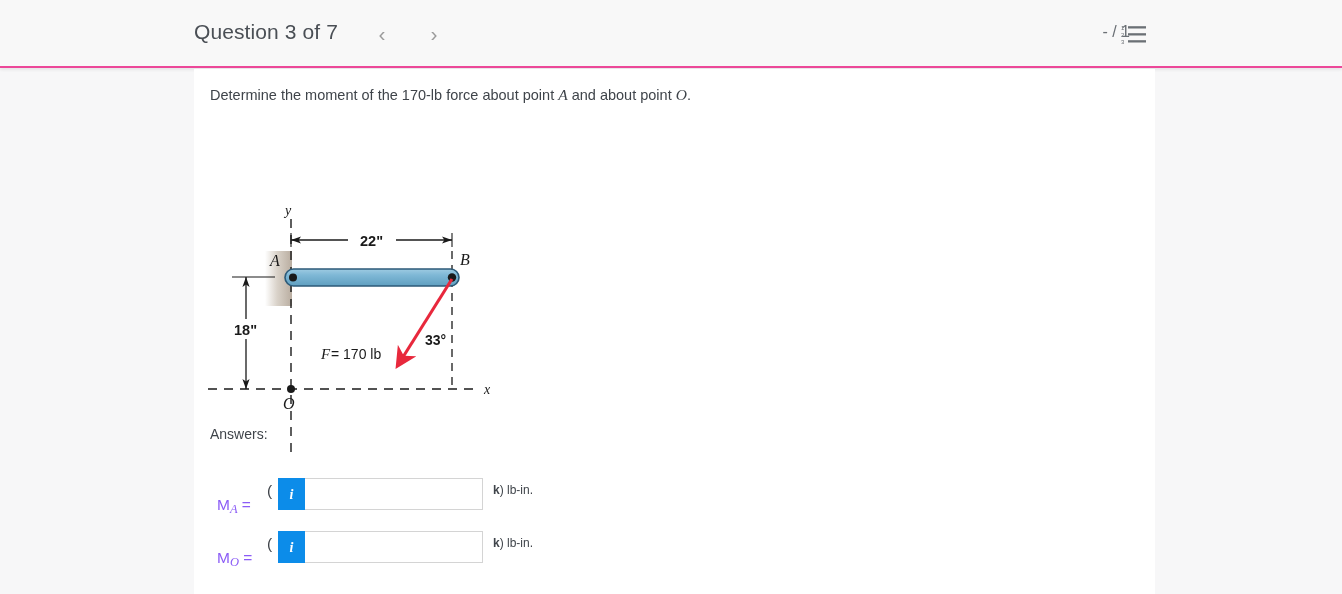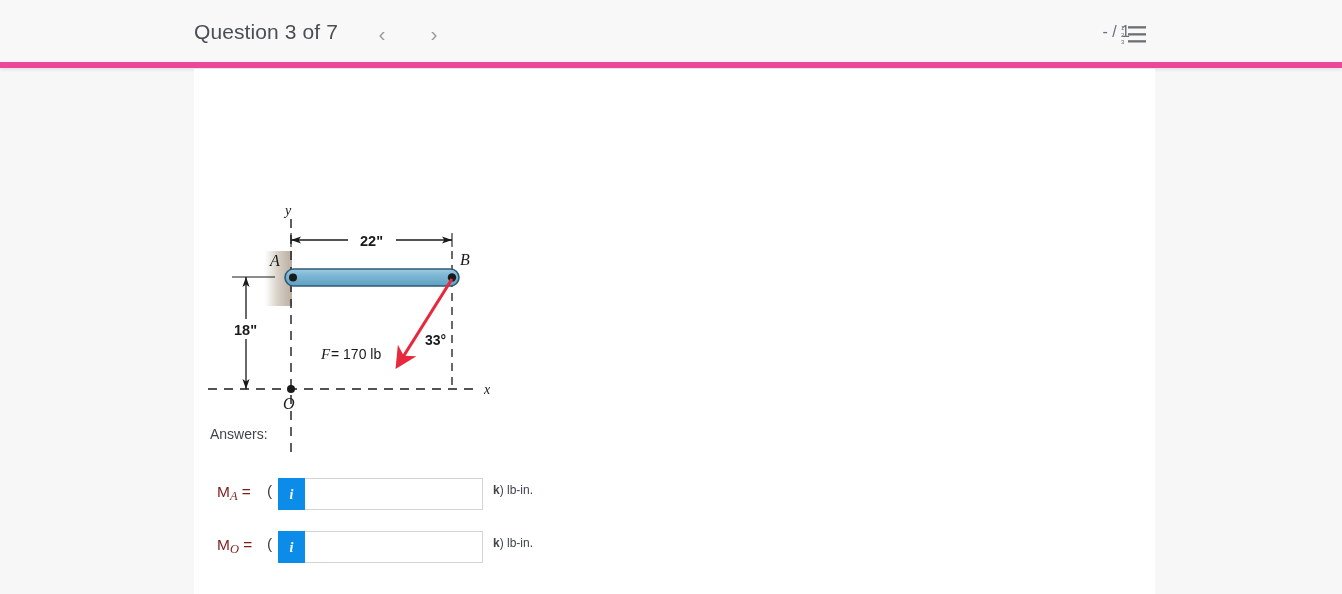--- a/index.html
+++ b/index.html
@@ -15,21 +15,21 @@
     color: #3c4043;
   }
 
   
   .topbar {
     position: absolute;
     left: 0; top: 0;
     width: 1342px;
     height: 68px;
     background: #f8f8f8;
-    border-bottom: 6px solid #ec4899;
+    border-bottom: 2px solid #ec4899;
     box-shadow: 0 2px 3px rgba(0,0,0,0.07);
     box-sizing: border-box;
   }
   .q-title {
     position: absolute;
     left: 194px;
     top: 20px;
     font-size: 21px;
     color: #4a4f55;
     letter-spacing: 0.1px;
@@ -106,23 +106,23 @@
   .ans-row {
     position: absolute;
     left: 16px;
     height: 32px;
   }
   .ans-row-1 { top: 409px; }
   .ans-row-2 { top: 462px; }
 
   .mlabel {
     position: absolute;
-    top: 5px;
+    top: 18px;
     font-size: 15.5px;
-    color: #7f1d1d;
+    color: #8b5cf6;
     white-space: nowrap;
   }
   .mlabel sub {
     font-family: "Liberation Serif", serif;
     font-style: italic;
     font-size: 12.5px;
     vertical-align: -3px;
   }
   .m-a { left: 7px; }
   .m-o { left: 7px; }
@@ -202,20 +202,21 @@
       <text x="0" y="20" font-size="6" fill="#6b7075" font-family="Liberation Sans, sans-serif">3</text>
       <rect x="7" y="2.2" width="18" height="2.3" fill="#6b7075"></rect>
       <rect x="7" y="9.2" width="18" height="2.3" fill="#6b7075"></rect>
       <rect x="7" y="16.2" width="18" height="2.3" fill="#6b7075"></rect>
     </svg>
   </div>
 </div>
 
 <div class="card">
 
+  <div class="prompt"><span>Determine the moment of the 170-lb force about point </span><i>A</i><span> and about point </span><i>O</i><span>.</span></div>
 
   <div class="figure">
     <svg width="330" height="330" viewBox="0 0 330 330">
       <defs>
         <linearGradient id="wallgrad" x1="0" y1="0" x2="1" y2="0">
           <stop offset="0%" stop-color="#ffffff"></stop>
           <stop offset="45%" stop-color="#d9d2c9"></stop>
           <stop offset="100%" stop-color="#b9ada0"></stop>
         </linearGradient>
         <linearGradient id="beamgrad" x1="0" y1="0" x2="0" y2="1">

